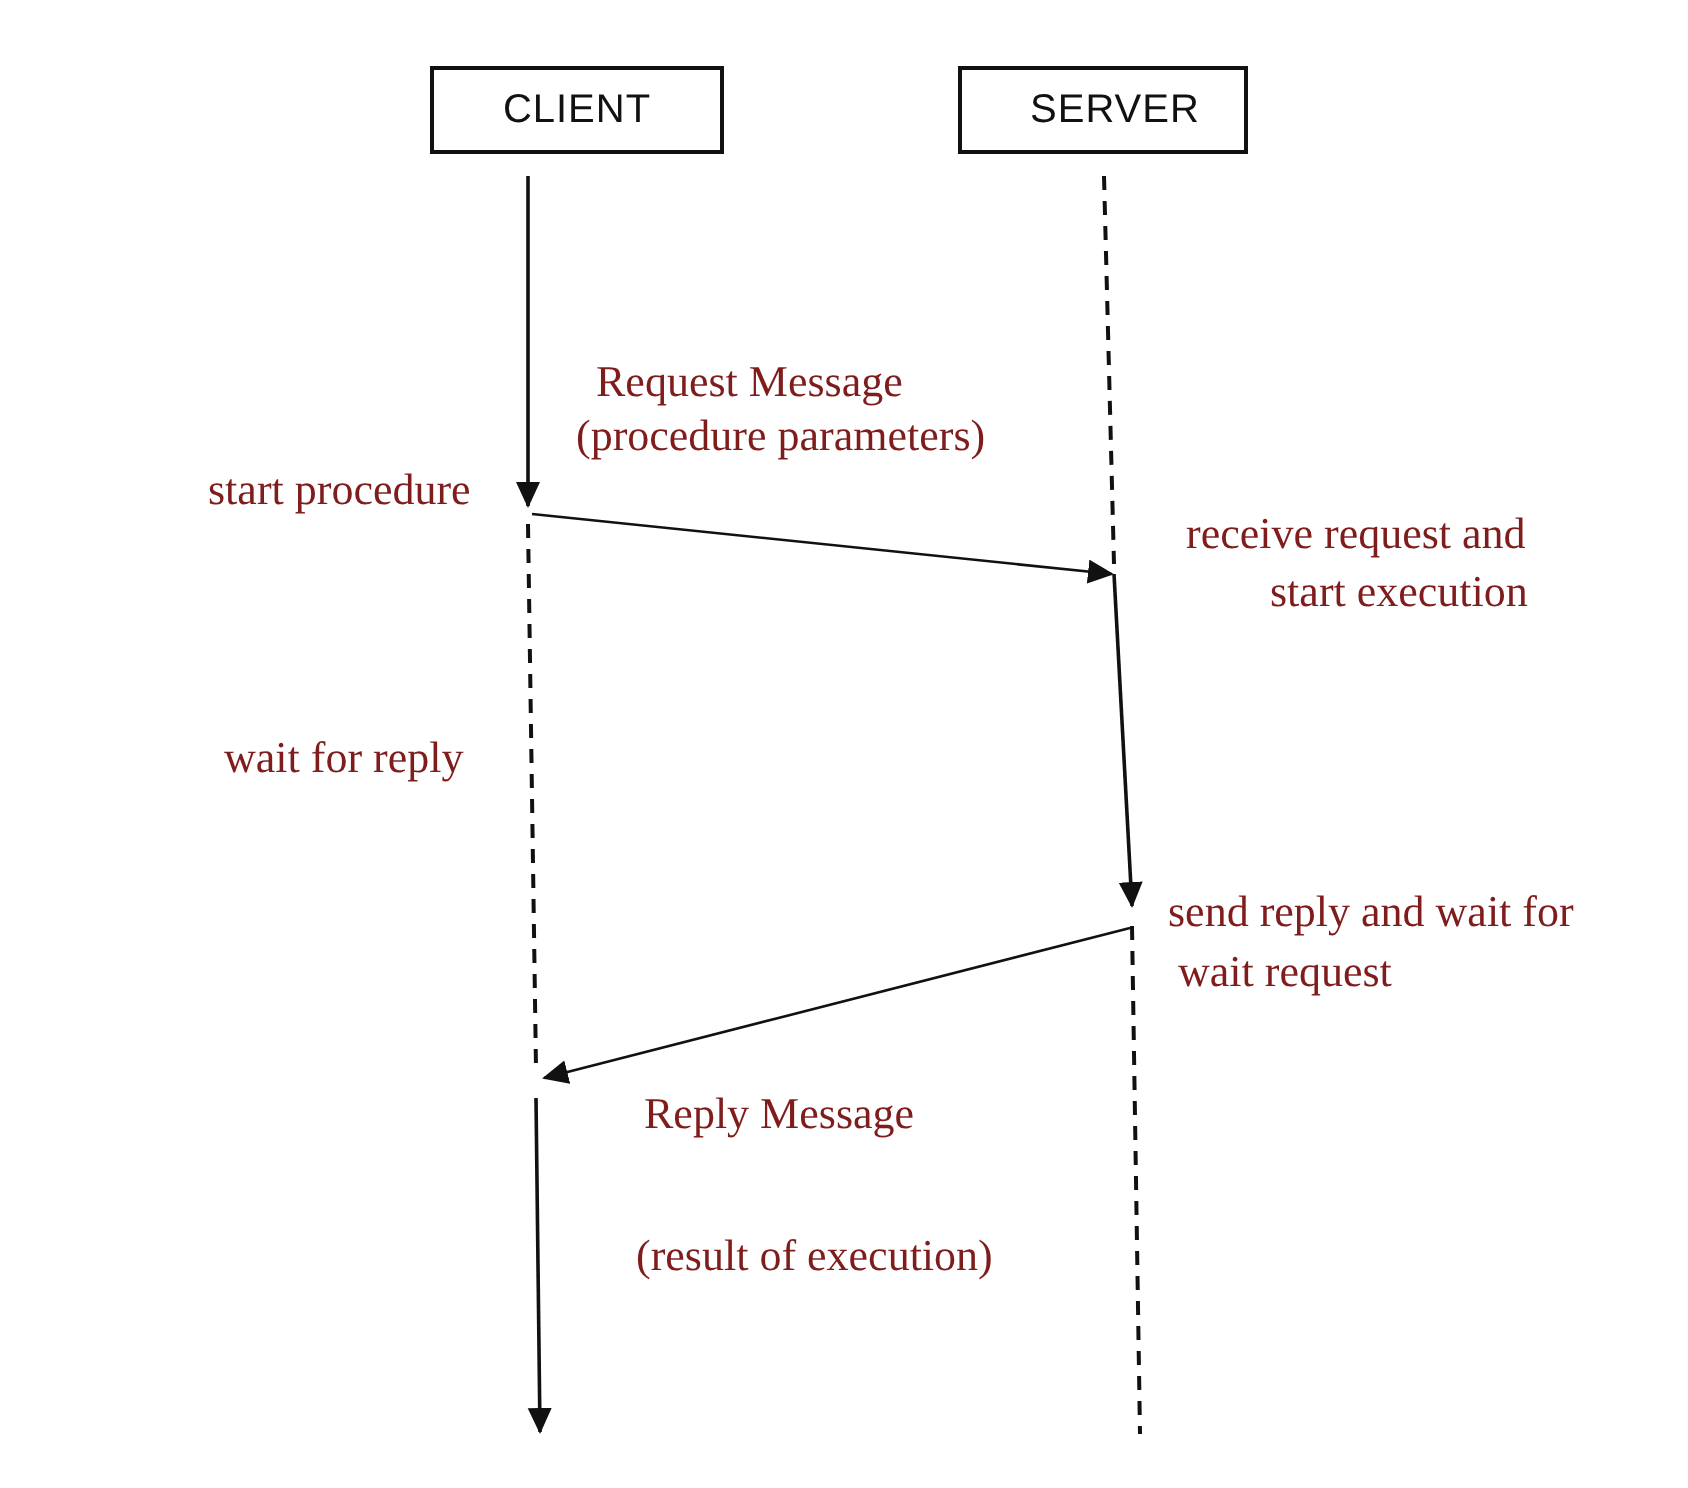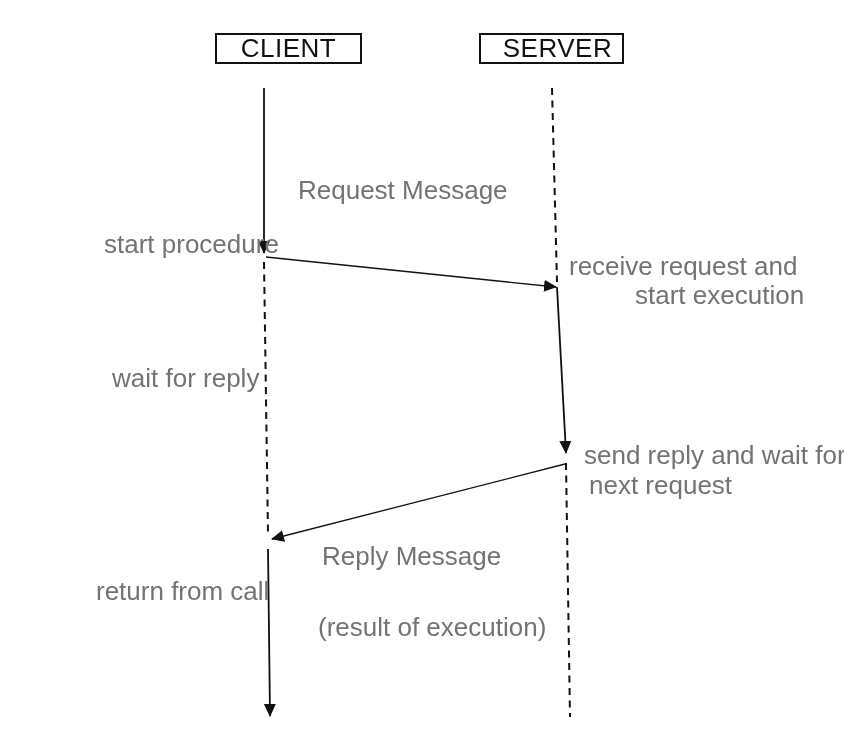--- a/index.html
+++ b/index.html
@@ -19,38 +19,39 @@
   .lines-svg {
     position: absolute;
     left: 0;
     top: 0;
     width: 844px;
     height: 744px;
   }
   .actor-box {
     position: absolute;
     top: 33px;
-    height: 31px;
+    height: 44px;
     border: 2px solid #111111;
     background: #ffffff;
     display: flex;
     align-items: center;
     justify-content: center;
-    font-size: 26px;
+    font-size: 20px;
     letter-spacing: 0.5px;
     box-sizing: border-box;
   }
   .actor-box.client { left: 215px; width: 147px; }
   .actor-box.server { left: 479px; width: 145px; padding-left: 12px; }
   .lbl {
     position: absolute;
-    font-size: 26px;
+    font-size: 22px;
     line-height: 23px;
     white-space: nowrap;
-    color: #737373;
+    color: #7f1d1d;
+    font-family: Liberation Serif, serif;
   }
 </style>
 </head>
 <body>
 
 <div class="canvas">
 
   <svg class="lines-svg" viewBox="0 0 844 744" xmlns="http://www.w3.org/2000/svg" aria-hidden="true">
     <defs>
       <marker id="arrowhead" markerUnits="userSpaceOnUse" markerWidth="15" markerHeight="13" refX="12" refY="6" orient="auto">
@@ -72,24 +73,24 @@
 
   <div class="actor-box client">
     <span>CLIENT</span>
   </div>
   <div class="actor-box server">
     <span>SERVER</span>
   </div>
 
   <div class="lbl" style="left:104px; top:233px;">start procedure</div>
   <div class="lbl" style="left:112px; top:367px;text-align:right;">wait for reply</div>
-  <div class="lbl" style="left:96px; top:580px;">return from call</div>
 
-  <div class="lbl" style="left:569px; top:255px;">receive request and</div>
+  <div class="lbl" style="left:593px; top:255px;">receive request and</div>
   <div class="lbl" style="left:589px; top:284px;margin-left:46px;">start execution</div>
   <div class="lbl" style="left:584px; top:444px;">send reply and wait for</div>
-  <div class="lbl" style="left:589px; top:474px;">next request</div>
+  <div class="lbl" style="left:589px; top:474px;">wait request</div>
 
   <div class="lbl" style="left:298px; top:179px;">Request Message</div>
+  <div class="lbl" style="left:288px; top:206px;">(procedure parameters)</div>
   <div class="lbl" style="left:322px; top:545px;text-align:right;">Reply Message</div>
   <div class="lbl" style="left:318px; top:572px;margin-top:44px;">(result of execution)</div>
 
 </div>
 
 </body></html>

